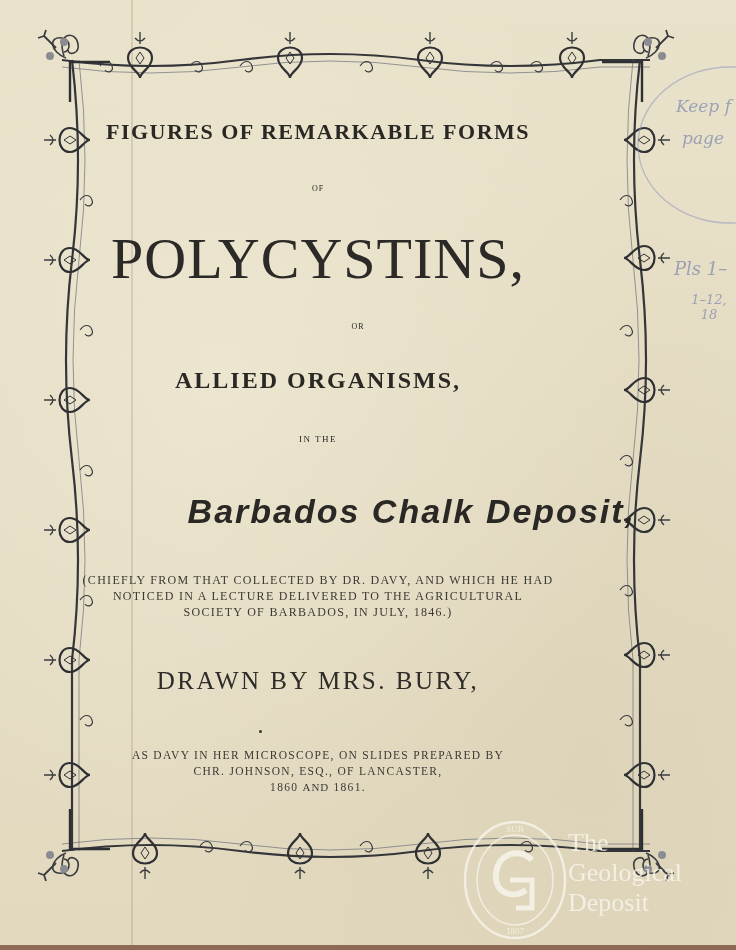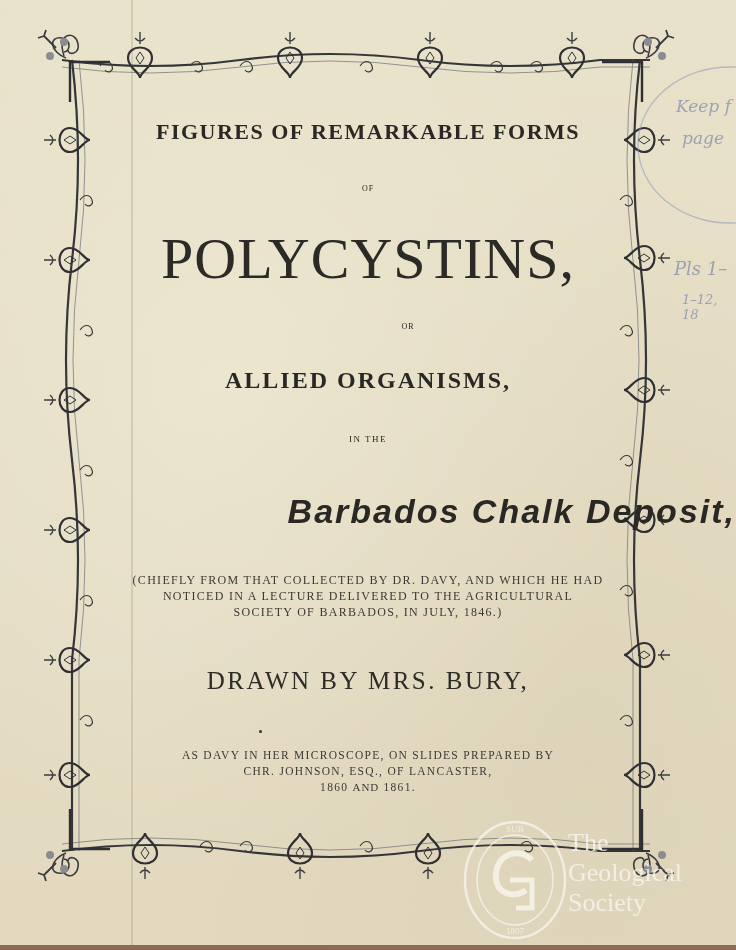--- a/index.html
+++ b/index.html
@@ -16,40 +16,40 @@
   }
   .fold {
     position:absolute; left:131px; top:0; width:2px; height:950px;
     background:rgba(170,160,135,0.35);
   }
   .bottom-edge {
     position:absolute; left:0; bottom:0; width:736px; height:5px;
     background:#8c6a55;
   }
   svg.border { position:absolute; left:0; top:0; }
-  .text { position:absolute; left:0; width:736px; text-align:center; color:#2a2824; }
+  .text { position:absolute; left:0; width:636px; text-align:center; color:#2a2824; }
   .serif { font-family:"Liberation Serif","DejaVu Serif",serif; }
   .title1 { top:119px; font-size:22px; font-weight:bold; letter-spacing:1.5px; }
   .small-of { top:184px; font-size:8px; letter-spacing:1px; }
   .title2 { top:225px; font-size:58px; font-weight:normal; letter-spacing:1px; color:#2b2a27; }
   .small-or { top:322px; font-size:8px; letter-spacing:1px;padding-left:40px; }
   .title3 { top:367px; font-size:24px; font-weight:bold; letter-spacing:2px; }
   .small-inthe { top:434px; font-size:9px; letter-spacing:1.5px; }
   .gothic {
     top:492px; font-size:34px; font-weight:bold; letter-spacing:2px;
     font-family:Liberation Sans, sans-serif; font-style:italic; color:#2a2824;text-align:right;
   }
   .paren { top:572px; font-size:12px; letter-spacing:1.3px; line-height:16px; color:#3b3934; }
   .drawn { top:667px; font-size:25px; letter-spacing:2.5px; color:#2e2c28; }
   .dot { position:absolute; left:259px; top:730px; width:3px; height:3px; border-radius:50%; background:#333; }
   .seen { top:747px; font-size:11.5px; letter-spacing:1.3px; line-height:16px; color:#3b3934; }
   .sc { font-size:11px; letter-spacing:1px; }
   .pencil {
     position:absolute; font-family:"DejaVu Serif",serif; font-style:italic;
-    color:rgba(130,140,175,0.75); font-size:17px;
+    color:rgba(130,140,175,0.75); font-size:17px;text-align:center;
   }
   .watermark { position:absolute; left:460px; top:818px; }
   .wm-text {
     position:absolute; left:568px; font-family:"Liberation Serif",serif;
     color:rgba(248,246,238,0.78); font-size:26px; line-height:30px;
   }
 </style>
 </head>
 <body>
 
@@ -177,16 +177,16 @@
   <svg class="watermark" width="110" height="124" viewBox="0 0 110 124">
     <ellipse cx="55" cy="62" rx="50" ry="58" fill="none" stroke="rgba(248,246,238,0.75)" stroke-width="2.5"></ellipse>
     <ellipse cx="55" cy="62" rx="38" ry="45" fill="none" stroke="rgba(248,246,238,0.75)" stroke-width="1.5"></ellipse>
     <path d="M72,42 C60,30 38,34 36,56 C34,74 52,82 66,72" fill="none" stroke="rgba(248,246,238,0.8)" stroke-width="6"></path>
     <path d="M50,62 L72,62 L72,90 L56,90" fill="none" stroke="rgba(248,246,238,0.8)" stroke-width="5"></path>
     <text x="55" y="14" text-anchor="middle" font-family="Liberation Serif, serif" font-size="9" fill="rgba(248,246,238,0.8)">SUB</text>
     <text x="55" y="116" text-anchor="middle" font-family="Liberation Serif, serif" font-size="9" fill="rgba(248,246,238,0.8)">1807</text>
   </svg>
   <div class="wm-text" style="top:828px;">The</div>
   <div class="wm-text" style="top:858px;">Geological</div>
-  <div class="wm-text" style="top:888px;">Society</div>
+  <div class="wm-text" style="top:888px;">Deposit</div>
 
   <div class="bottom-edge"></div>
 </div>
 
 </body></html>

